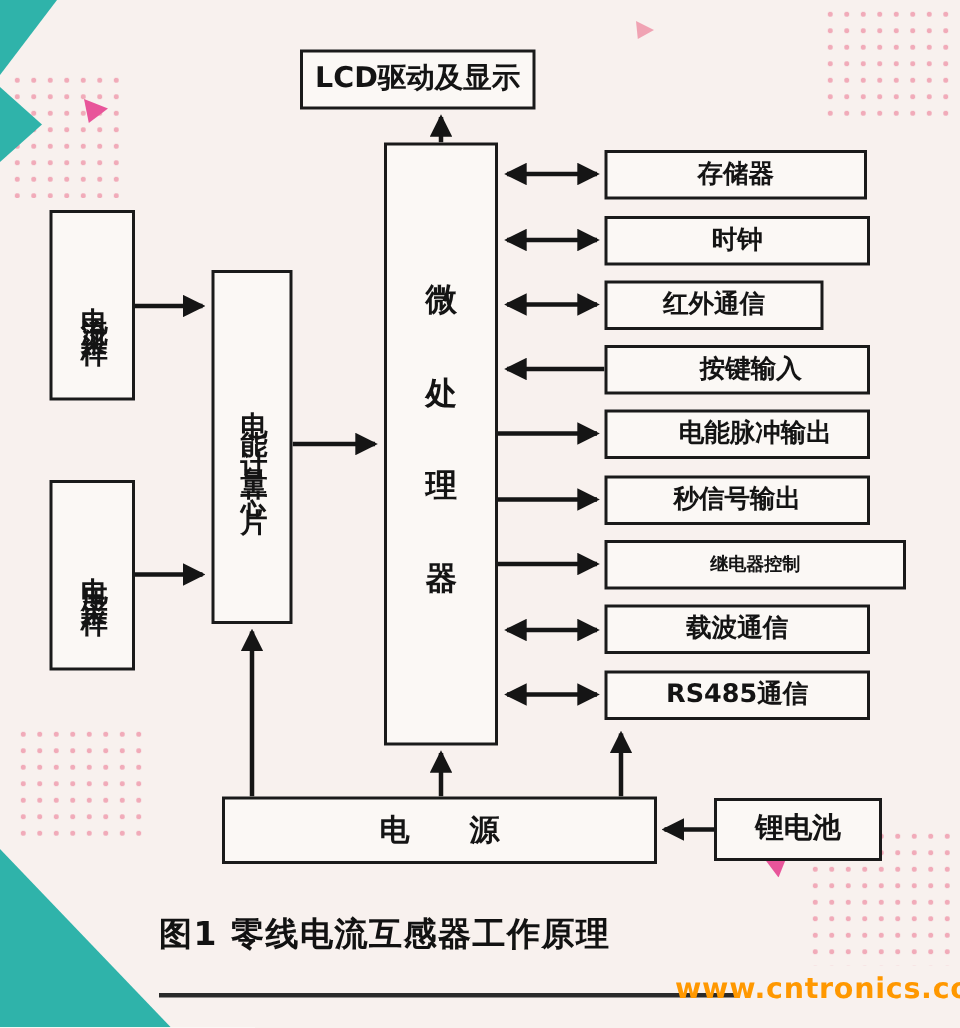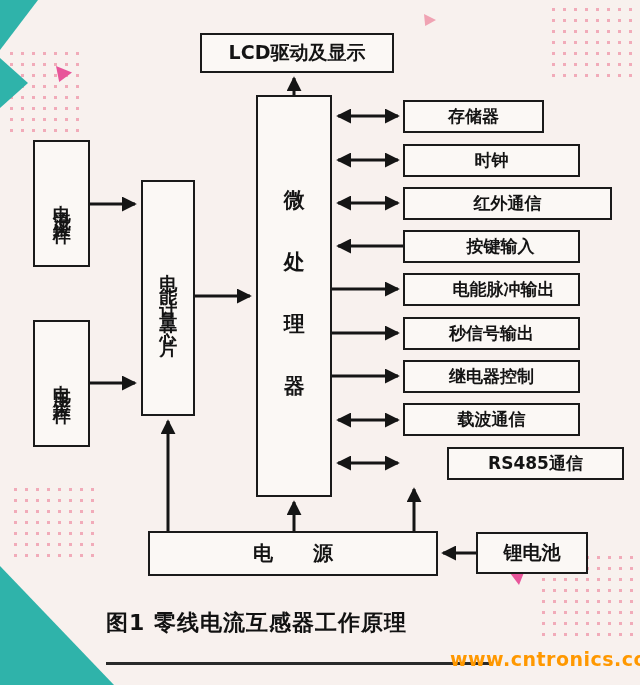--- a/index.html
+++ b/index.html
@@ -102,65 +102,65 @@
       <line x1="338" y1="463" x2="398" y2="463" marker-start="url(#ah)" marker-end="url(#ah)"></line>
 
       <line x1="168" y1="531" x2="168" y2="421" marker-end="url(#ah)"></line>
       <line x1="294" y1="531" x2="294" y2="502" marker-end="url(#ah)"></line>
       <line x1="414" y1="531" x2="414" y2="489" marker-end="url(#ah)"></line>
 
       <line x1="476" y1="553" x2="443" y2="553" marker-end="url(#ah)"></line>
     </g>
   </svg>
 
-  <div class="bx" style="left:200px;top:33px;width:194px;height:40px;font-size:19px;">
+  <div class="bx" style="left:200px;top:33px;width:157px;height:40px;font-size:19px;">
     <span>LCD驱动及显示</span>
   </div>
 
   <div class="bx vert" style="left:33px;top:140px;width:57px;height:127px;font-size:18px;letter-spacing:7px;">
     <span>电流采样</span>
   </div>
 
   <div class="bx vert" style="left:33px;top:320px;width:57px;height:127px;font-size:18px;letter-spacing:7px;">
     <span>电压采样</span>
   </div>
 
   <div class="bx vert" style="left:141px;top:180px;width:54px;height:236px;font-size:18px;letter-spacing:13px;">
     <span>电能计量芯片</span>
   </div>
 
   <div class="bx vert" style="left:256px;top:95px;width:76px;height:402px;font-size:21px;letter-spacing:62px;">
     <span>微处理器</span>
   </div>
 
-  <div class="bx" style="left:403px;top:100px;width:141px;height:33px;font-size:17px;">
+  <div class="bx" style="left:403px;top:100px;width:175px;height:33px;font-size:17px;">
     <span>存储器</span>
   </div>
   <div class="bx" style="left:403px;top:144px;width:177px;height:33px;font-size:17px;">
     <span>时钟</span>
   </div>
-  <div class="bx" style="left:403px;top:187px;width:209px;height:33px;font-size:17px;">
+  <div class="bx" style="left:403px;top:187px;width:146px;height:33px;font-size:17px;">
     <span>红外通信</span>
   </div>
   <div class="bx" style="left:403px;top:230px;width:177px;height:33px;font-size:17px;padding-left:18px;">
     <span>按键输入</span>
   </div>
   <div class="bx" style="left:403px;top:273px;width:177px;height:33px;font-size:17px;padding-left:24px;">
     <span>电能脉冲输出</span>
   </div>
   <div class="bx" style="left:403px;top:317px;width:177px;height:33px;font-size:17px;">
     <span>秒信号输出</span>
   </div>
-  <div class="bx" style="left:403px;top:360px;width:177px;height:33px;font-size:17px;justify-content:center;">
+  <div class="bx" style="left:403px;top:360px;width:201px;height:33px;font-size:12px;justify-content:center;">
     <span>继电器控制</span>
   </div>
   <div class="bx" style="left:403px;top:403px;width:177px;height:33px;font-size:17px;">
     <span>载波通信</span>
   </div>
-  <div class="bx" style="left:403px;top:447px;width:177px;height:33px;font-size:17px;margin-left:44px;">
+  <div class="bx" style="left:403px;top:447px;width:177px;height:33px;font-size:17px;">
     <span>RS485通信</span>
   </div>
 
   <div class="bx" style="left:148px;top:531px;width:290px;height:45px;font-size:20px;">
     <span>电　　源</span>
   </div>
   <div class="bx" style="left:476px;top:532px;width:112px;height:42px;font-size:19px;">
     <span>锂电池</span>
   </div>
 

